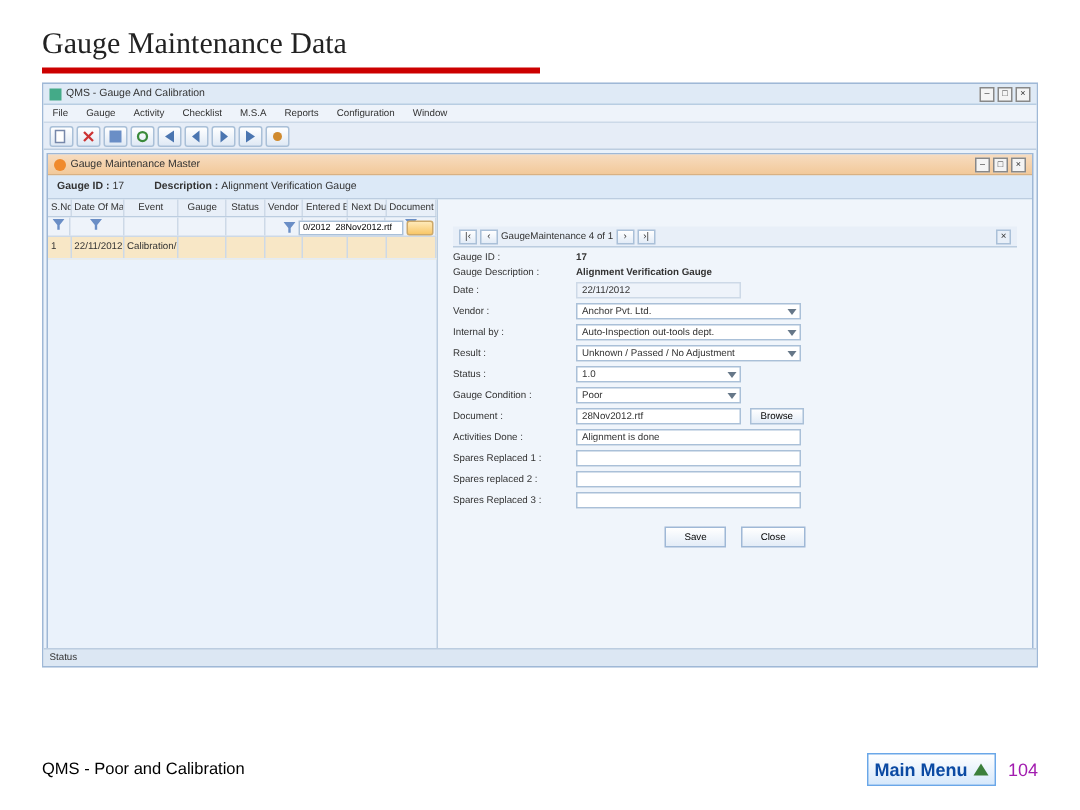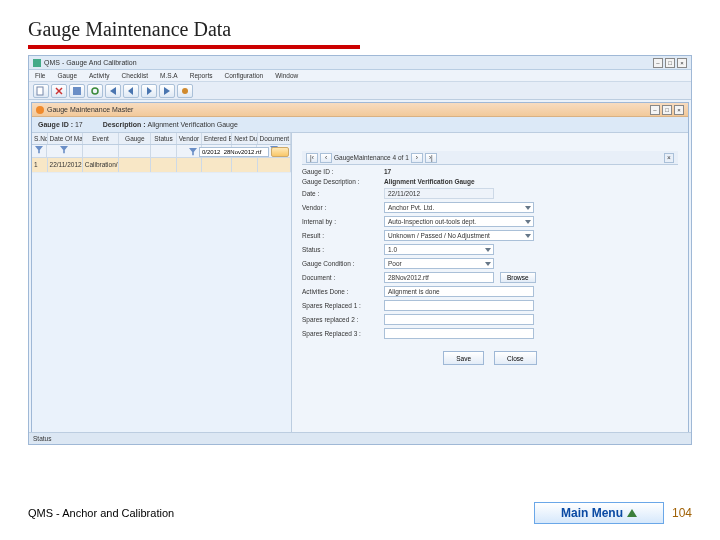--- a/index.html
+++ b/index.html
@@ -48,23 +48,23 @@
   .form-line .combo:after{content:"";position:absolute;right:2px;top:3px;border-left:3px solid transparent;border-right:3px solid transparent;border-top:4px solid #678}
   .browse-btn{margin-left:6px;border:1px solid #aac0d8;background:linear-gradient(#fff,#e3ecf7);padding:0 6px;height:11px;line-height:9px;font-size:6.5px}
   .form-buttons{display:flex;justify-content:center;gap:10px;margin-top:12px}
   .form-buttons button{font-size:6.5px;border:1px solid #9fb8d6;background:linear-gradient(#fff,#e3ecf7);padding:1px 12px;height:14px}
   .view-doc{position:absolute;right:8px;bottom:4px;font-size:7px;color:#0645c9;font-weight:bold;text-decoration:underline;cursor:pointer}
   .statusbar{position:absolute;left:0;right:0;bottom:0;height:12px;background:#dce7f3;border-top:1px solid #bccde0;font-size:6.5px;padding:0 4px;line-height:12px}
   .footer{position:absolute;left:28px;right:28px;bottom:16px;display:flex;align-items:center}
   .footer-left{font-size:11px;color:#000}
   .footer-left b{font-weight:normal}
   .footer-right{margin-left:auto;display:flex;align-items:center;gap:8px}
-  .main-menu-btn{border:1px solid #6aa7e8;background:linear-gradient(#fff,#d6e8fb);padding:3px 26px;font-size:12px;font-weight:bold;color:#0b4aa3;display:flex;align-items:center;gap:4px;cursor:pointer}
+  .main-menu-btn{border:1px solid #6aa7e8;background:linear-gradient(#fff,#d6e8fb);padding:3px 4px;font-size:12px;font-weight:bold;color:#0b4aa3;display:flex;align-items:center;gap:4px;cursor:pointer}
   .main-menu-btn .up-arrow{width:0;height:0;border-left:5px solid transparent;border-right:5px solid transparent;border-bottom:8px solid #3b7f3b}
-  .page-num{font-size:12px;color:#a16207}
+  .page-num{font-size:12px;color:#a21caf}
 </style>
 </head>
 <body>
 
 <div class="slide">
   <div class="slide-title">Gauge Maintenance Data</div>
   <div class="red-rule"></div>
 
   <div class="app">
 
@@ -275,21 +275,21 @@
       </div>
     </div>
 
     <a class="view-doc">VIEW DOCUMENT</a>
     <div class="statusbar">Status</div>
   </div>
 </div>
 
 <div class="footer">
   <div class="footer-left">
-    <b>QMS</b><span> - Anchor and Calibration</span>
+    <b>QMS</b><span> - Poor and Calibration</span>
   </div>
   <div class="footer-right">
     <div class="main-menu-btn">
       <span>Main Menu</span>
       <span class="up-arrow"></span>
     </div>
     <span class="page-num">104</span>
   </div>
 </div>
 

